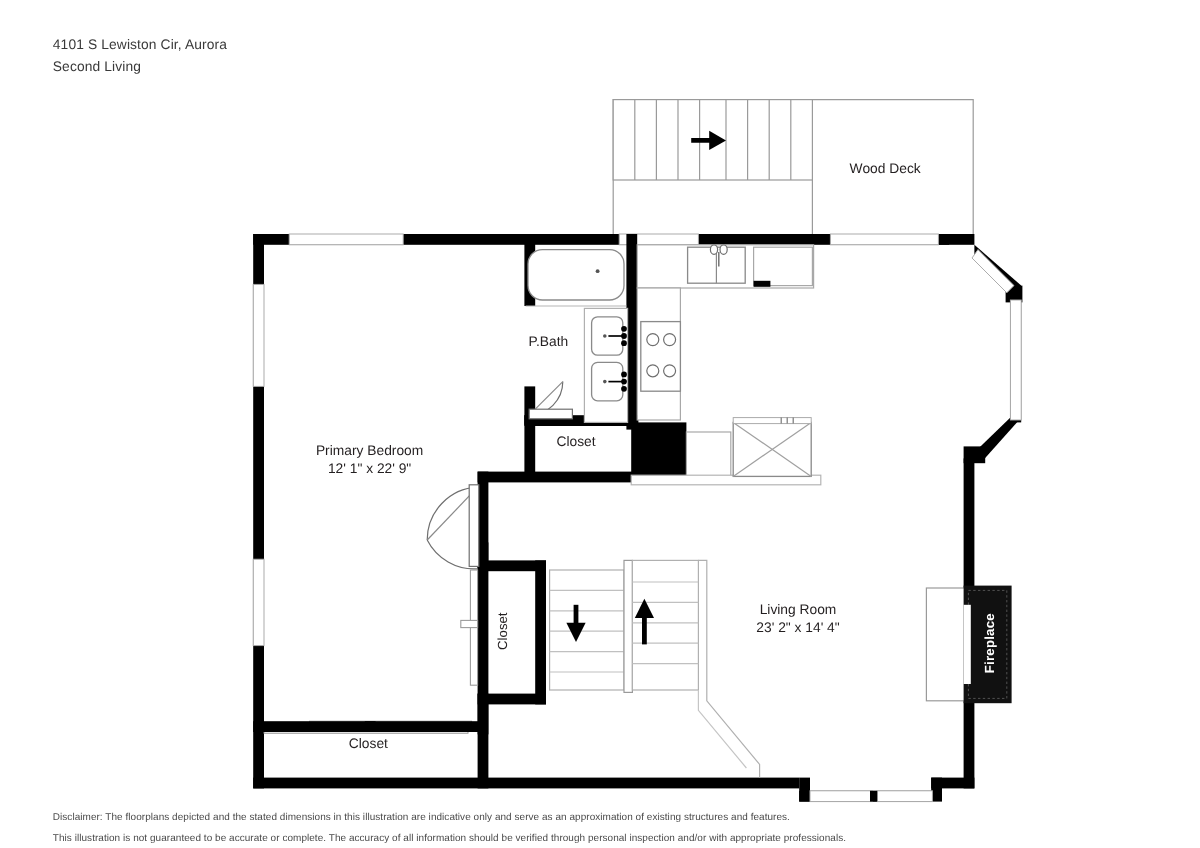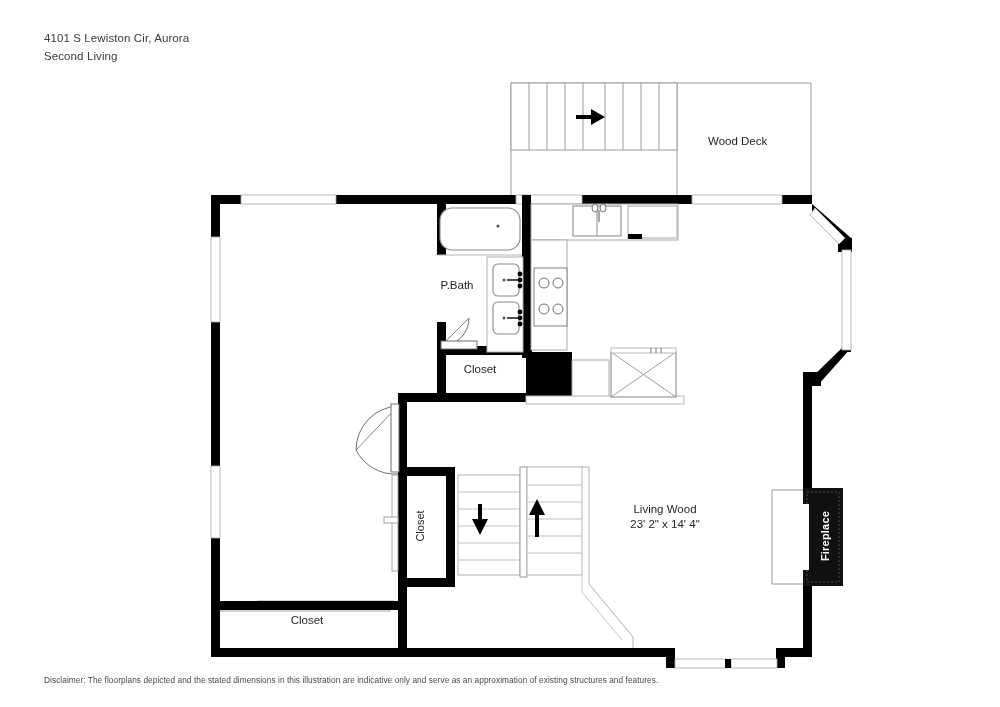--- a/index.html
+++ b/index.html
@@ -306,37 +306,42 @@
   <div class="lbl" style="left:676px; top:122px; text-align:right;">
     <span>Wood Deck</span>
   </div>
 
   <div class="lbl" style="left:395px; top:266px; width:60px;">
     <span>P.Bath</span>
   </div>
 
 
 
+  <div class="lbl" style="left:196px; top:357px; width:160px;">
+    <span>Primary Bedroom</span>
+    <span class="dim">12' 1" x 22' 9"</span>
+  </div>
 
   <div class="lbl" style="left:408px; top:350px; width:80px;">
     <span>Closet</span>
   </div>
 
   <div class="lbl" style="left:563px; top:490px; width:140px;">
-    <span>Living Wood</span>
+    <span>Living Room</span>
     <span class="dim">23' 2" x 14' 4"</span>
   </div>
 
   <div class="lbl" style="left:235px; top:601px; width:80px;">
     <span>Closet</span>
   </div>
 
   <div class="vlbl" style="left:372px; top:508px; transform:rotate(-90deg);">
     <span>Closet</span>
   </div>
 
   <div class="fp-lbl" style="left:768px; top:518px; transform:rotate(-90deg);">
     <span>Fireplace</span>
   </div>
 
   <div class="disc" id="disc1">Disclaimer: The floorplans depicted and the stated dimensions in this illustration are indicative only and serve as an approximation of existing structures and features.</div>
+  <div class="disc" id="disc2">This illustration is not guaranteed to be accurate or complete. The accuracy of all information should be verified through personal inspection and/or with appropriate professionals.</div>
 
 </div>
 
 </body></html>

